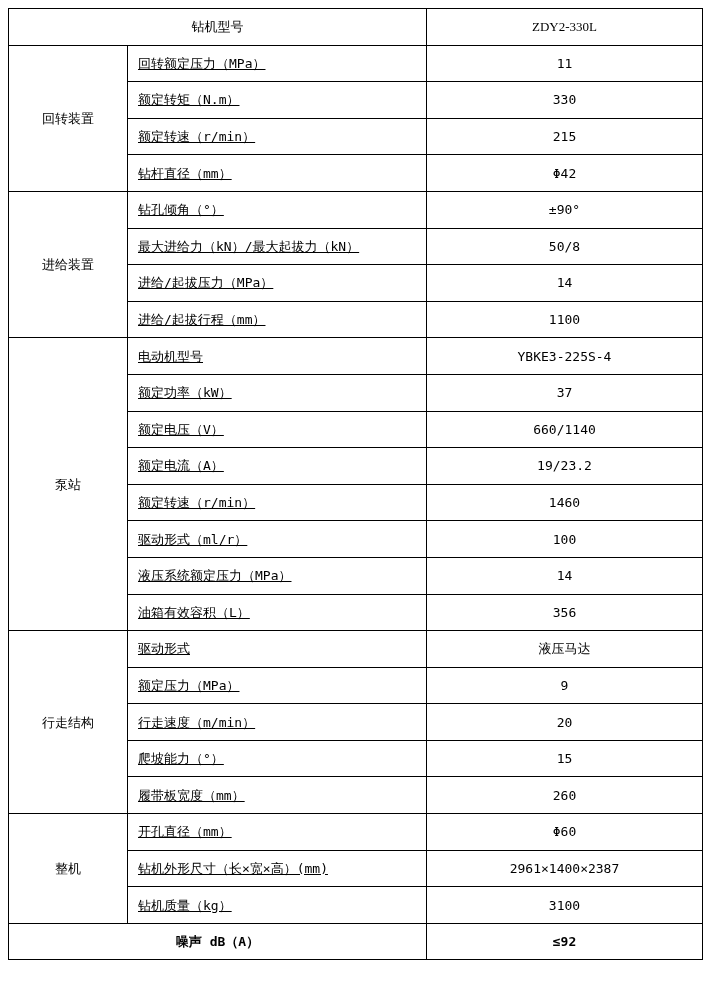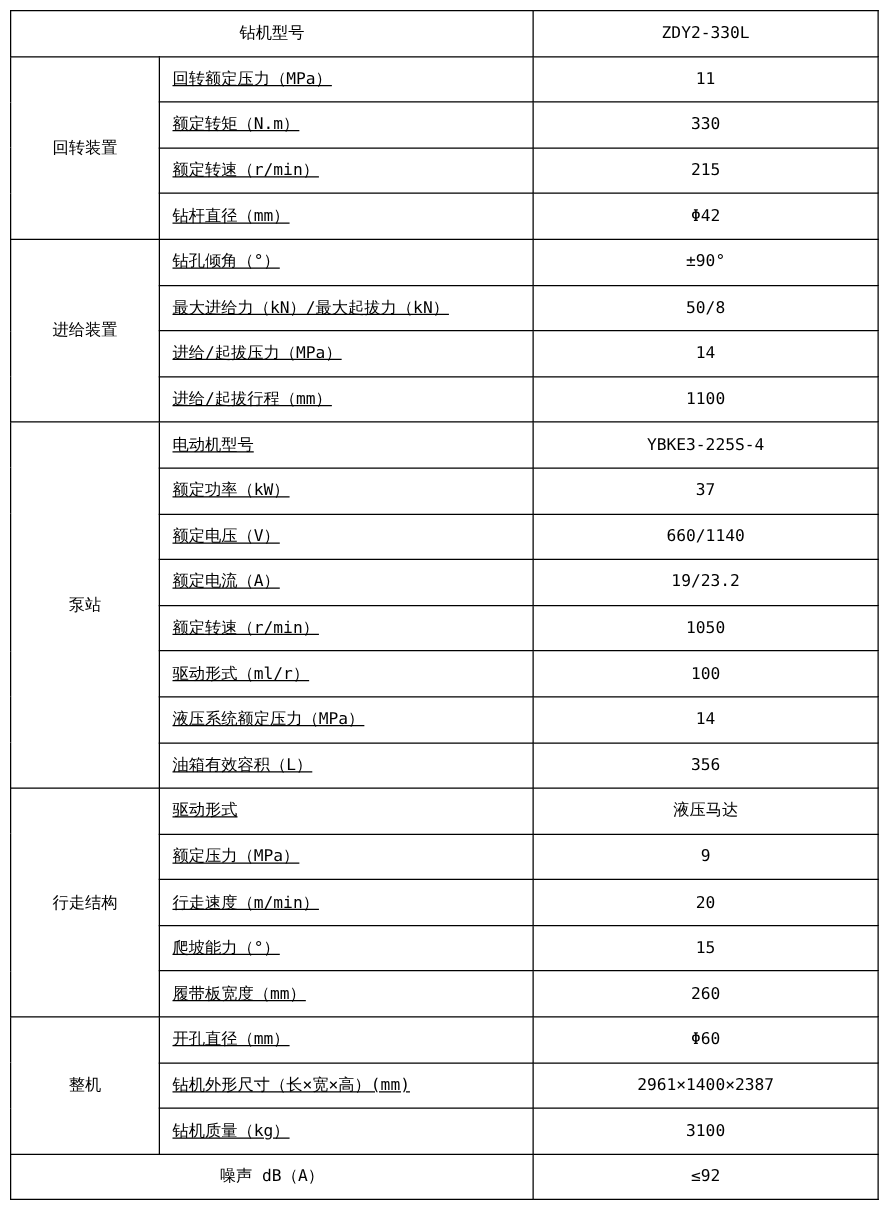--- a/index.html
+++ b/index.html
@@ -35,20 +35,21 @@
   .header-row td {
     height: 32px;
   }
   .header-label-cell {
     text-align: center;
     vertical-align: middle;
   }
   .model-value-cell {
     text-align: center;
     vertical-align: middle;
+    font-family: Liberation Serif, serif;
   }
   .section-cell {
     text-align: center;
     vertical-align: middle;
     border-radius: 10px;
   }
   .param-cell {
     text-align: left;
     vertical-align: middle;
     padding-left: 10px !important;
@@ -57,20 +58,21 @@
   .value-cell {
     text-align: center;
     vertical-align: middle;
   }
   .section-start td {
     border-top: 2px solid #000000;
   }
   .footer-row td {
     border-top: 2px solid #000000;
     height: 50px;
+    font-weight: bold;
   }
   .footer-label-cell {
     text-align: center;
     vertical-align: middle;
   }
   .footer-value-cell {
     text-align: center;
     vertical-align: middle;
   }
 </style>
@@ -137,21 +139,21 @@
         <tr>
           <td class="param-cell">额定电压（V）</td>
           <td class="value-cell">660/1140</td>
         </tr>
         <tr>
           <td class="param-cell">额定电流（A）</td>
           <td class="value-cell">19/23.2</td>
         </tr>
         <tr>
           <td class="param-cell">额定转速（r/min）</td>
-          <td class="value-cell">1050</td>
+          <td class="value-cell">1460</td>
         </tr>
         <tr>
           <td class="param-cell">驱动形式（ml/r）</td>
           <td class="value-cell">100</td>
         </tr>
         <tr>
           <td class="param-cell">液压系统额定压力（MPa）</td>
           <td class="value-cell">14</td>
         </tr>
         <tr>

